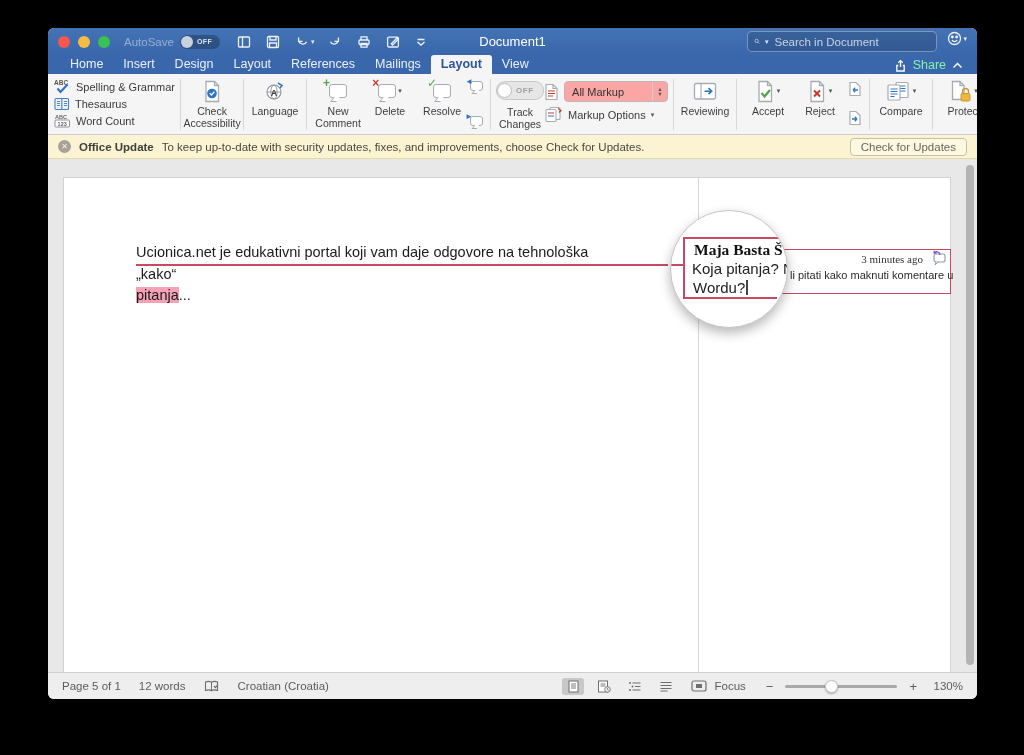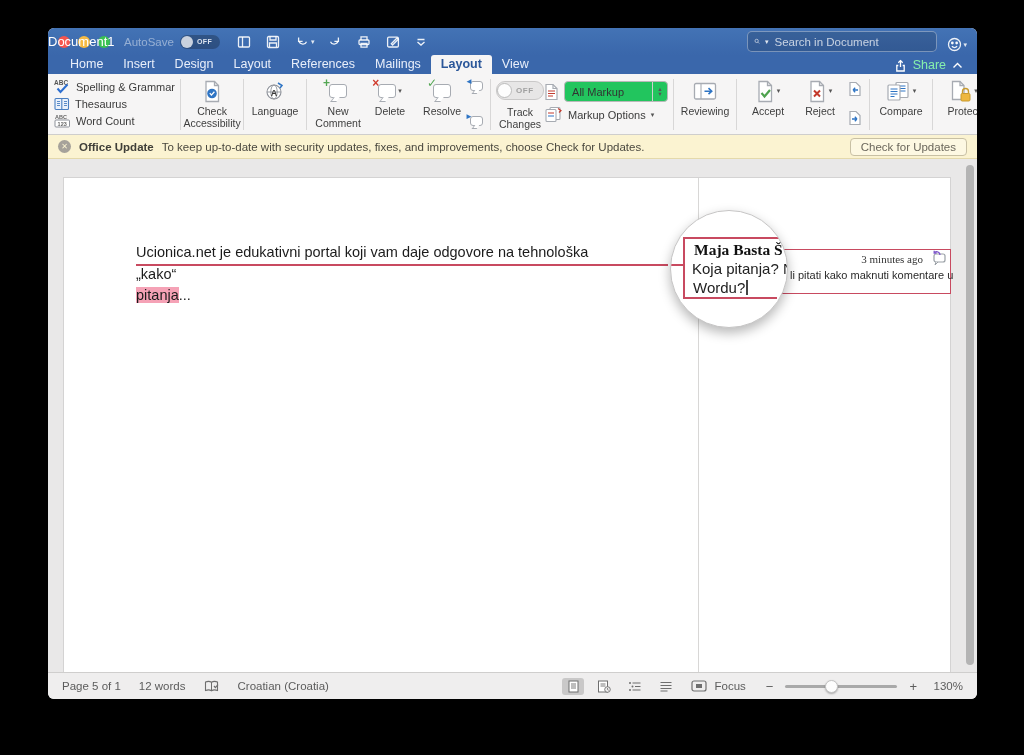--- a/index.html
+++ b/index.html
@@ -14,22 +14,22 @@
   .light.red{background:#f5564e;}  .light.yellow{background:#f6bb45;}  .light.green{background:#3bc152;}
   .autosave{display:flex;align-items:center;gap:6px;margin-right:16px;}
   .autosave-label{font-size:11.5px;color:rgba(255,255,255,.45);}
   .pill-as{width:40px;height:14px;border-radius:8px;background:rgba(0,0,0,.25);position:relative;display:flex;align-items:center;}
   .pill-as .knob{width:12px;height:12px;border-radius:50%;background:#c9d1de;margin-left:1px;}
   .pill-as .state{font-size:7px;font-weight:bold;color:#dde4f0;margin-left:4px;letter-spacing:.5px;}
   .tb-icons{display:flex;align-items:center;gap:13px;}
   .tb-ic{display:flex;align-items:center;gap:1px;cursor:default;}
   .tb-ic svg{display:block;}
   .tb-caret{color:#fff;font-size:7px;opacity:.85;}
-  .doc-title{position:absolute;left:0;right:0;font-size:13px;color:#fff;pointer-events:none;}
-  .tb-right{margin-left:auto;display:flex;align-items:flex-end;gap:10px;z-index:2;}
+  .doc-title{position:absolute;left:0;right:0;text-align:center;font-size:13px;color:#fff;pointer-events:none;}
+  .tb-right{margin-left:auto;display:flex;align-items:flex-start;gap:10px;z-index:2;}
   .searchbox{display:flex;align-items:center;gap:4px;width:176px;height:19px;border-radius:5px;
     background:rgba(0,0,0,.14);border:1px solid rgba(255,255,255,.35);padding:0 6px;}
   .searchbox input{flex:1;border:none;background:transparent;outline:none;font-size:11.5px;color:#fff;
     font-family:"Liberation Sans",sans-serif;}
   .searchbox input::placeholder{color:rgba(255,255,255,.72);}
   
   .tabrow{height:19px;background:#3a67ab;display:flex;align-items:flex-end;padding:0 4px 0 12px;flex:0 0 auto;position:relative;}
   .tab{font-size:12.5px;color:#e9effa;padding:2px 10px 3px;border-radius:3px 3px 0 0;cursor:default;}
   .tab.active{background:#f6f5f5;color:#2a5699;font-weight:bold;}
   .share{position:absolute;right:14px;bottom:2px;display:flex;align-items:center;gap:6px;color:#86efac;font-size:12.5px;}
@@ -52,21 +52,21 @@
   .bubble.sm::after{width:4px;height:3px;bottom:-3.8px;}
   .bubble.sm .mark{font-size:8px;top:-4px;left:-6px;color:#2e74c4;}
   .navcol{display:flex;flex-direction:column;justify-content:space-between;padding:4px 2px 8px;}
   .trackgrp,.markupgrp{display:flex;flex-direction:column;align-items:center;padding-top:4px;}
   .pill{width:46px;height:17px;border-radius:9px;background:#e7e6e6;border:1px solid #c9c8c8;display:flex;align-items:center;}
   .pill .knob{width:15px;height:15px;border-radius:50%;background:#fdfdfd;border:1px solid #bbb;margin-left:0px;box-sizing:border-box;}
   .pill .state{font-size:8px;font-weight:bold;color:#a0a0a0;margin-left:4px;letter-spacing:.5px;}
   .trackgrp .rbtn-label{margin-top:6px;}
   .markupgrp{align-items:flex-start;gap:4px;}
   .mrow{display:flex;align-items:center;gap:5px;font-size:11px;color:#3b3b3b;white-space:nowrap;}
-  .select{display:flex;align-items:center;background:#22c55e;border:1px solid #b9b9b9;border-radius:4px;height:19px;width:102px;}
+  .select{display:flex;align-items:center;background:#fca5a5;border:1px solid #b9b9b9;border-radius:4px;height:19px;width:102px;}
   .select .sel-label{flex:1;font-size:11px;color:#333;padding-left:7px;}
   .stepper{display:flex;flex-direction:column;align-items:center;justify-content:center;border-left:1px solid #cfcfcf;
     width:14px;height:100%;font-size:5.5px;color:#555;line-height:5px;}
   
   .notif{height:23px;background:#fbf3d1;border-bottom:1px solid #e4d9ab;display:flex;align-items:center;
     padding:0 10px;gap:8px;flex:0 0 auto;}
   .notif-close{width:13px;height:13px;border-radius:50%;background:#a6a29a;color:#fbf3d1;font-size:8px;
     display:flex;align-items:center;justify-content:center;font-weight:bold;}
   .notif-title{font-size:11.5px;font-weight:bold;color:#3f3e38;}
   .notif-msg{font-size:11.5px;color:#4a483f;}

